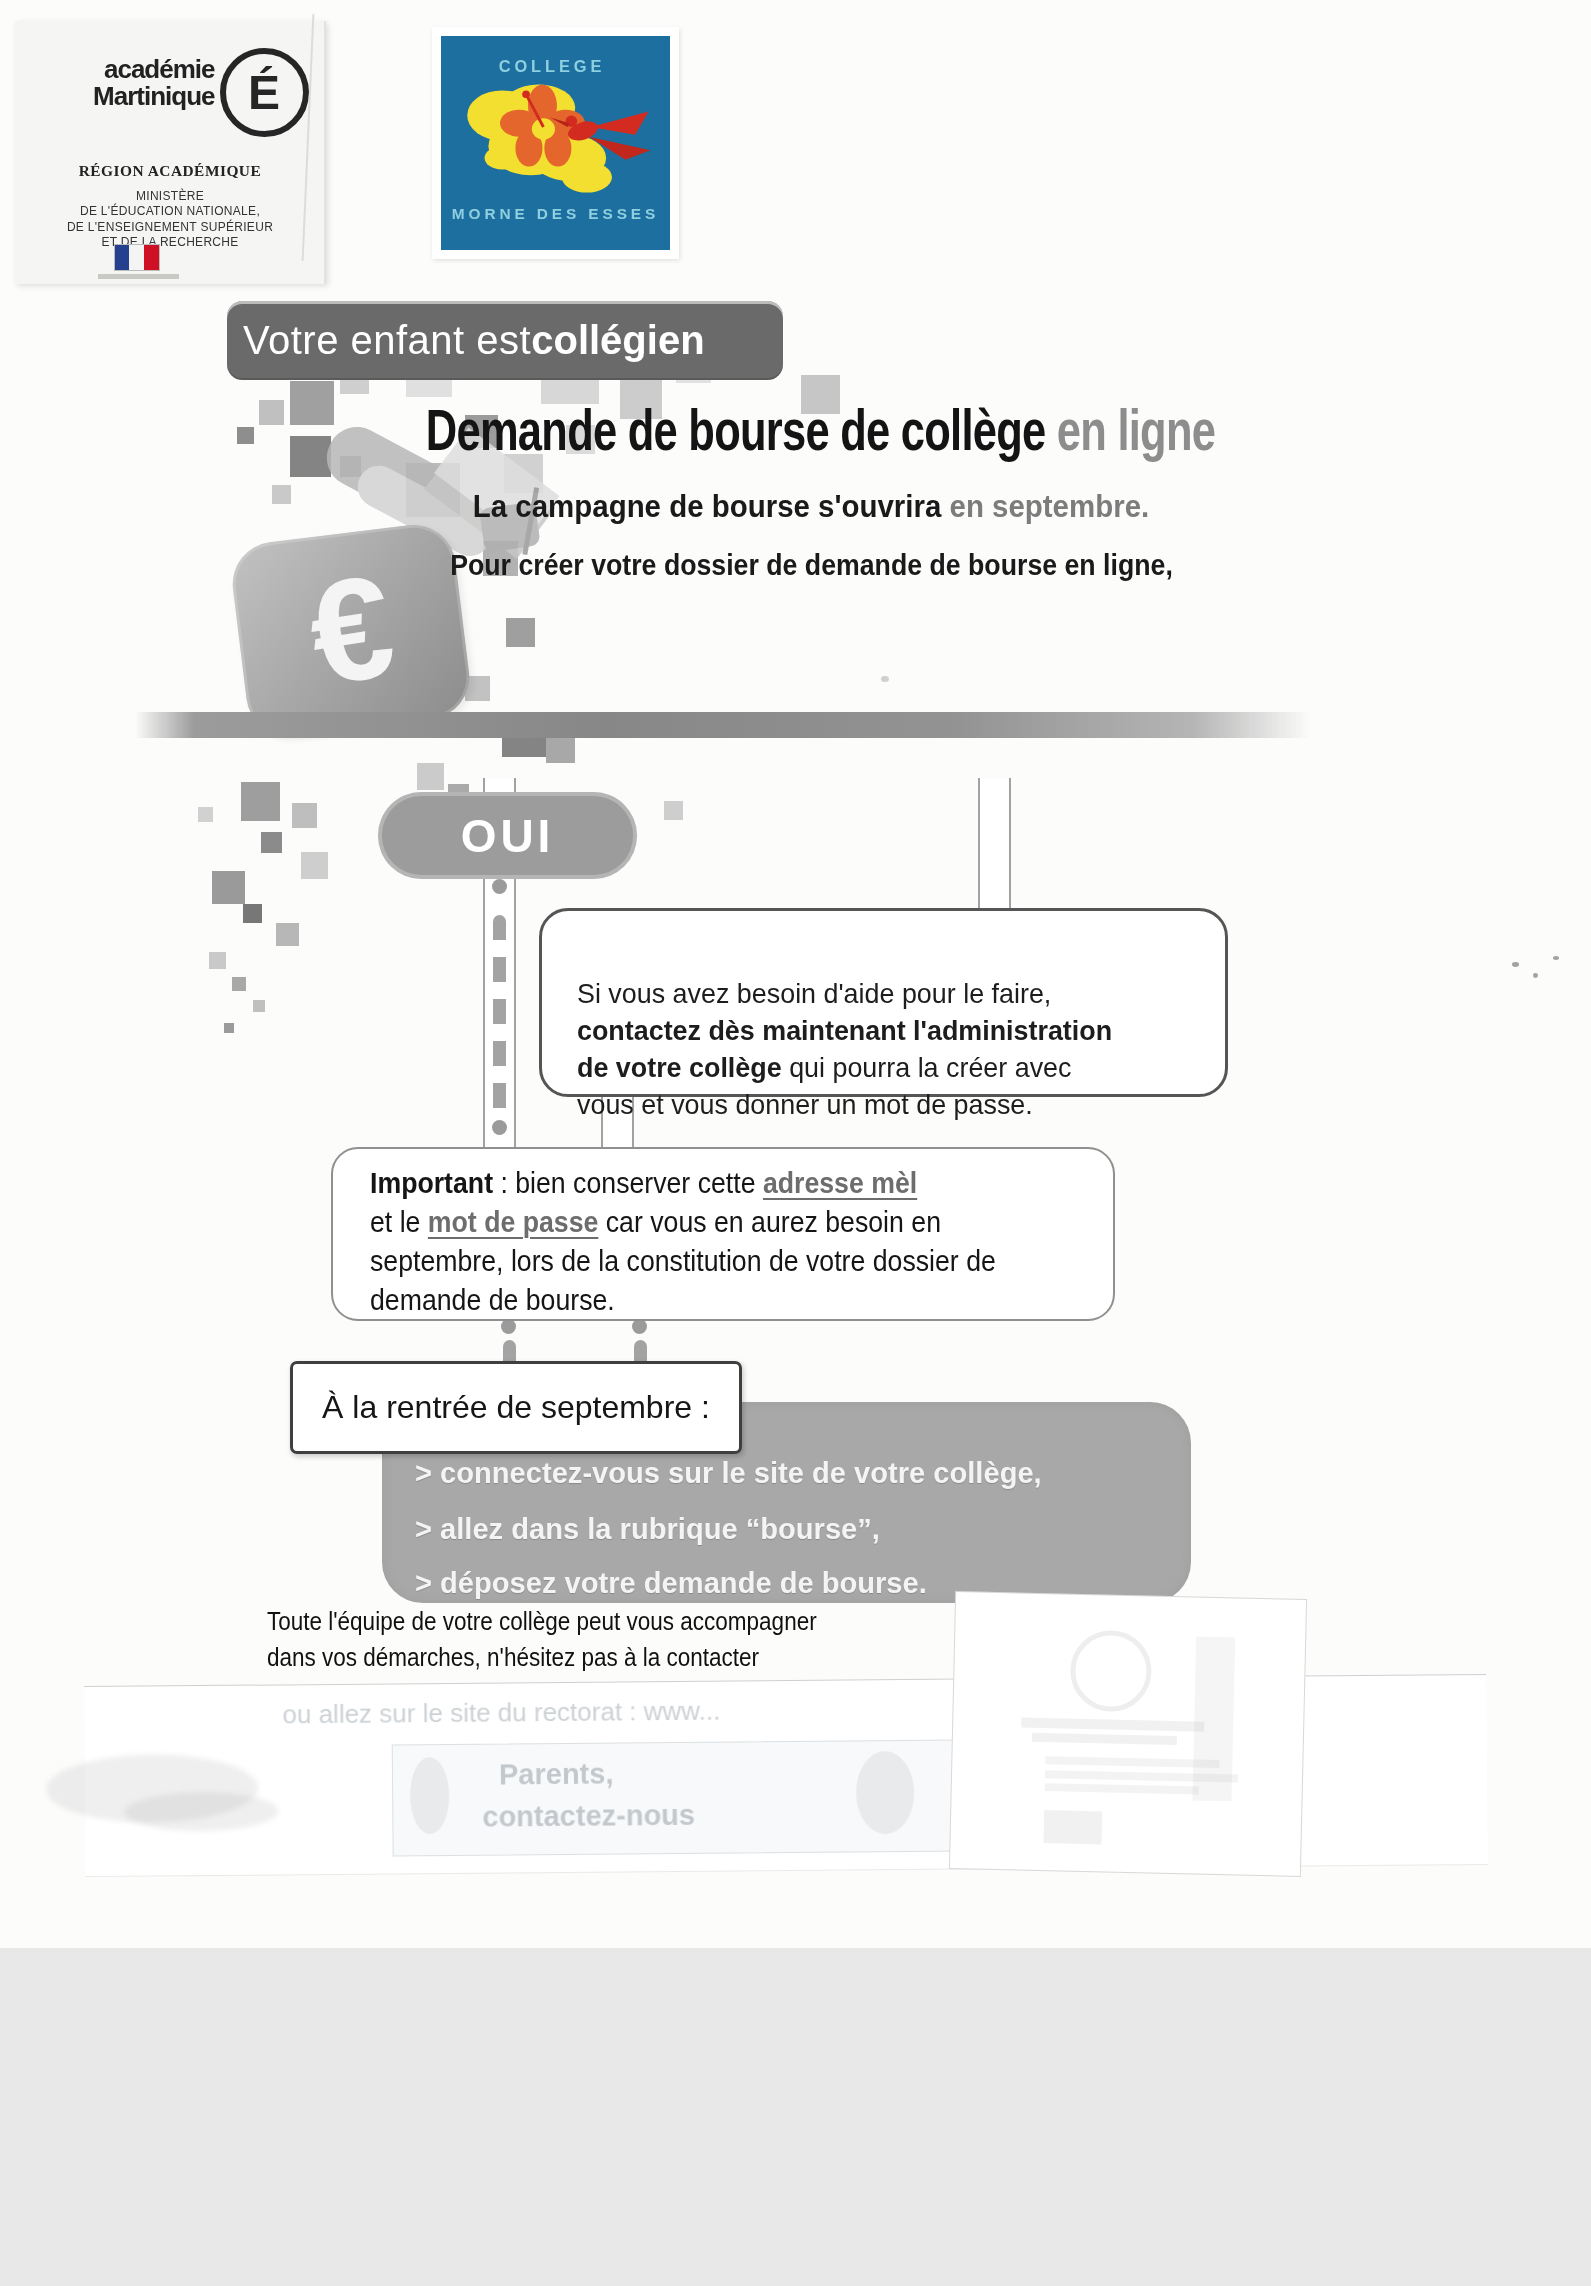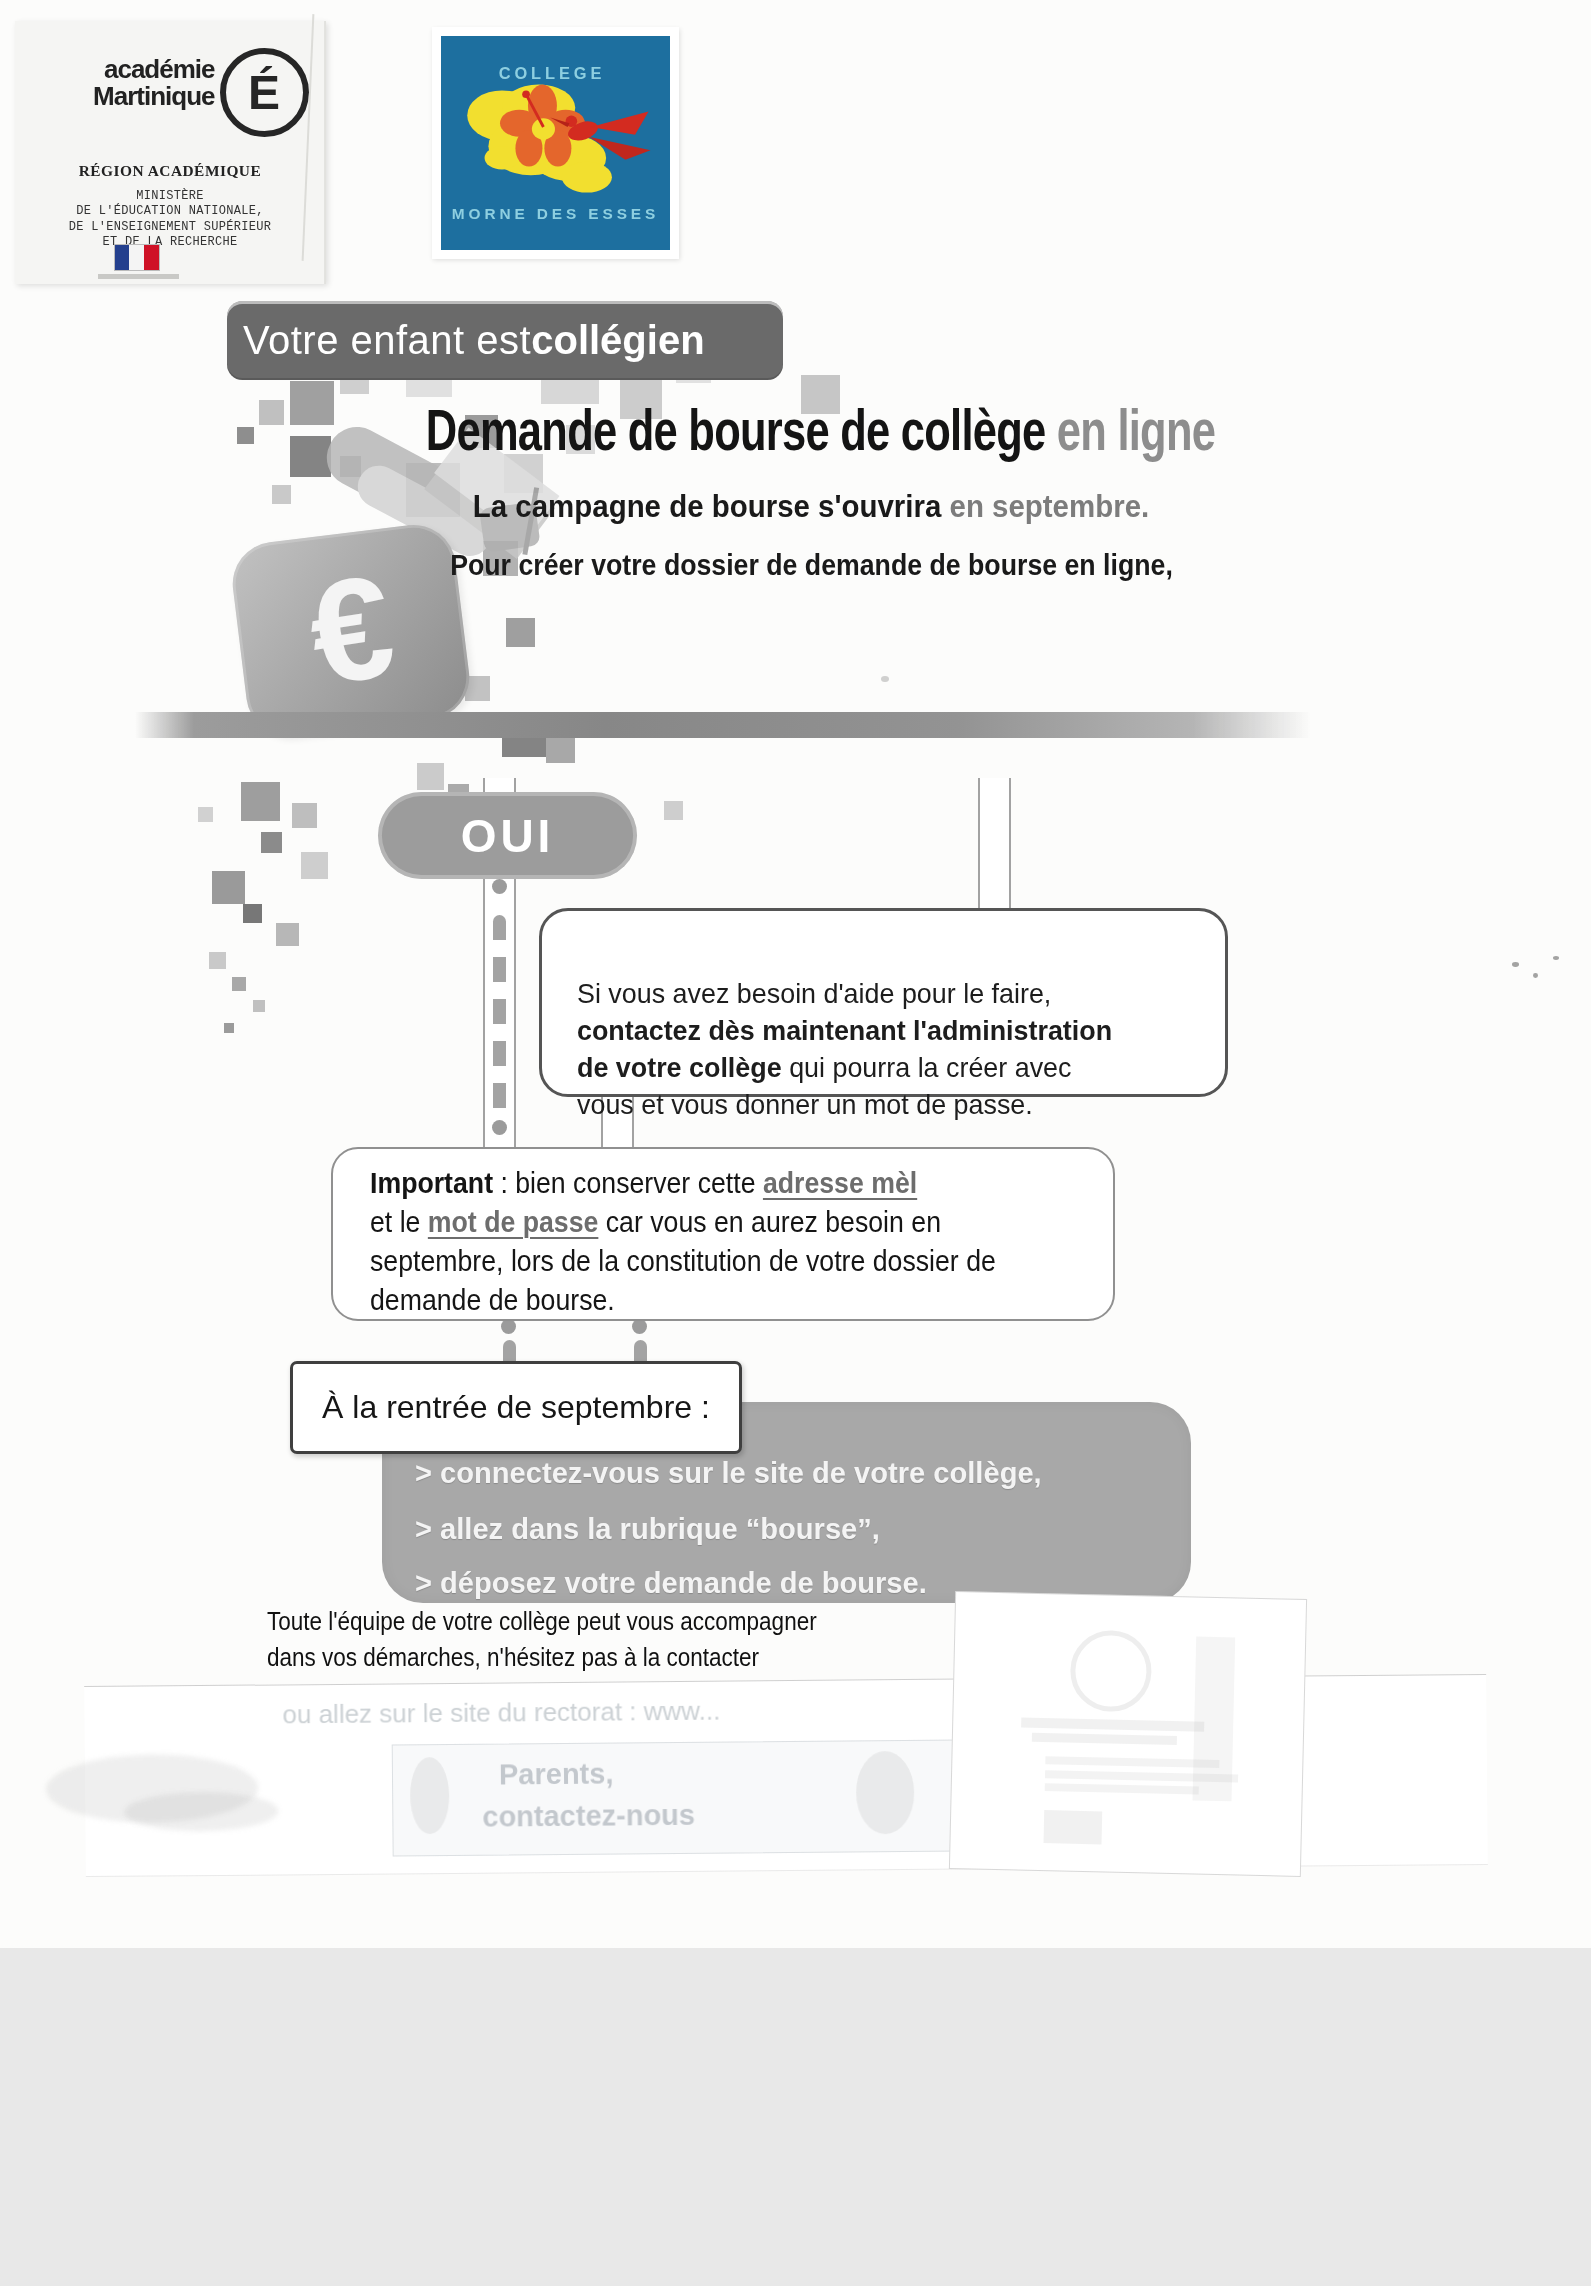--- a/index.html
+++ b/index.html
@@ -9,32 +9,32 @@
 
   
   .acad{left:14.5px;top:21px;width:311px;height:263px;background:#f5f5f3;
         box-shadow:1.9px 1.9px 5.8px rgba(0,0,0,.12), inset -1.9px 0 0 #e2e2de;}
   .acad-logo-txt{left:46px;top:35px;width:154px;text-align:right;font-weight:bold;
         font-size:26px;line-height:27px;letter-spacing:-1px;color:#222;}
   .acad-circle{left:205px;top:27px;width:77px;height:77px;border:6.8px solid #262626;border-radius:50%;
         display:flex;align-items:center;justify-content:center;font-weight:bold;font-size:48px;color:#262626;background:#f5f5f3;}
   .acad-region{left:0;top:141px;width:311px;text-align:center;font-family:"Liberation Serif",serif;
         font-weight:bold;font-size:15.4px;letter-spacing:0.5px;color:#222;}
-  .acad-min{width:311px;text-align:center;font-family:Liberation Mono, monospace;
+  .acad-min{width:311px;text-align:center;font-family:Liberation Sans, sans-serif;
         font-size:12px;line-height:15.4px;color:#333;letter-spacing:0.3px;}
   .flag{left:100px;top:224px;width:44px;height:25px;display:flex;box-shadow:0 0 0 1px #bbb;}
   .flag div{flex:1;}
   .flag-caption{left:83px;top:253px;width:81px;height:4.8px;background:#c9c9c6;}
 
   .scanline{left:307px;top:13.5px;width:1.9px;height:247px;background:#dcdcd8;transform:rotate(2.5deg);}
 
   
   .college{left:432px;top:27px;width:247px;height:232px;background:#fff;box-shadow:1px 1.9px 4.8px rgba(0,0,0,.12);padding:8.7px;box-sizing:border-box;}
   .college-inner{position:relative;width:100%;height:100%;background:var(--college-blue,#1d6f9f);overflow:hidden;}
-  .college-top{position:absolute;left:58px;top:28px;width:164px;font-size:16.4px;letter-spacing:3.9px;
+  .college-top{position:absolute;left:58px;top:21px;width:164px;font-size:16.4px;letter-spacing:3.9px;
         color:var(--college-label,#8ecfe0);font-weight:bold;}
   .college-bottom{position:absolute;left:0;bottom:27px;width:100%;text-align:center;font-size:15.4px;
         letter-spacing:3.9px;color:var(--college-label,#8ecfe0);font-weight:bold;}
 
   
   .banner{left:227px;top:301px;width:556px;height:79px;background:var(--banner-gray,#6a6a6a);border-radius:15.4px;
         display:flex;align-items:center;padding-left:16px;box-sizing:border-box;
         box-shadow:inset 0 2.9px 0 rgba(255,255,255,.55), inset 0 -1.9px 0 rgba(0,0,0,.15);}
   .banner span{color:#fff;font-size:40px;}
   .banner .reg{font-weight:400;letter-spacing:0.5px;}

